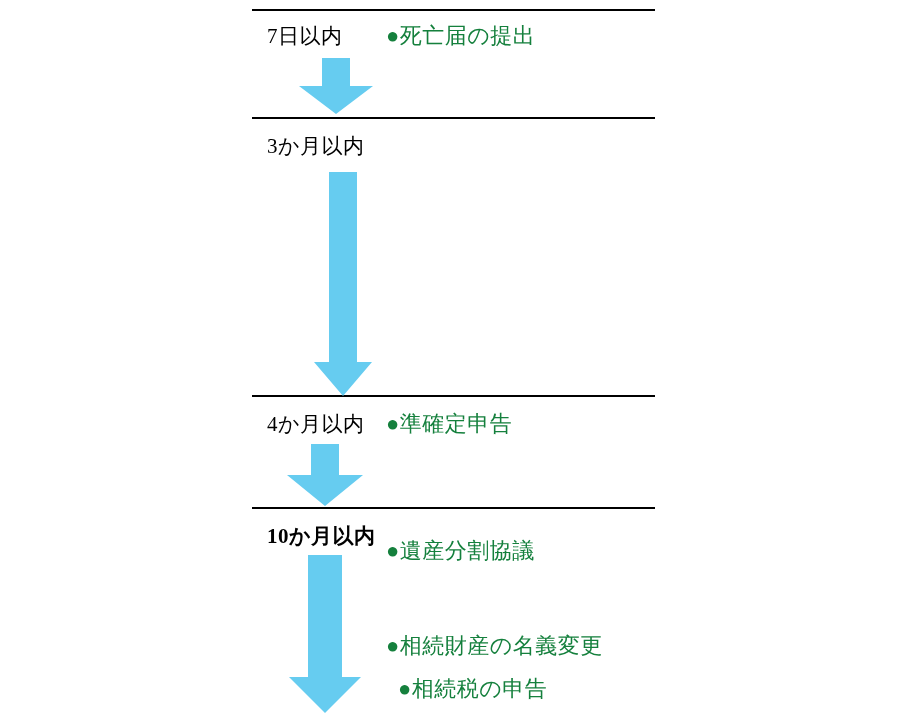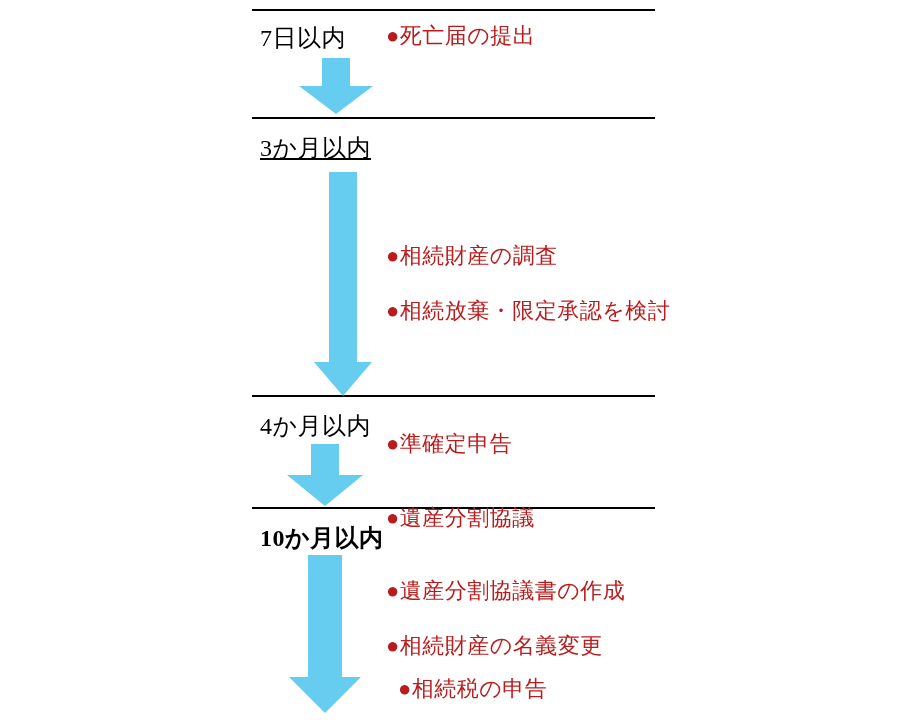--- a/index.html
+++ b/index.html
@@ -30,54 +30,54 @@
     background: #000000;
   }
   .rule.r0 { top: 9px; }
   .rule.r1 { top: 117px; }
   .rule.r2 { top: 395px; }
   .rule.r3 { top: 507px; }
 
   
   .period-label {
     position: absolute;
-    left: 260px;
-    font-size: 24px;
+    left: 267px;
+    font-size: 21px;
     line-height: 1;
     white-space: nowrap;
     letter-spacing: 0.5px;
     color: #000000;
   }
   .period-label.p0 { top: 26px; }
-  .period-label.p1 { top: 136px; text-decoration: underline; }
+  .period-label.p1 { top: 136px; }
   .period-label.p2 { top: 414px; font-family: Liberation Serif, serif; }
   .period-label.p3 { top: 526px; font-weight: bold; }
 
   
   .task {
     position: absolute;
     left: 386px;
     font-size: 22px;
     line-height: 1;
     white-space: nowrap;
     letter-spacing: 0.5px;
-    color: #b91c1c;
+    color: #15803d;
   }
 
   
   .task.s0i0 { top: 25px; }
   
   .task.s1i0 { top: 135px; }
   .task.s1i1 { top: 190px; }
   .task.s1i2 { top: 245px; }
   .task.s1i3 { top: 300px; }
   
-  .task.s2i0 { top: 413px; margin-top: 20px; }
+  .task.s2i0 { top: 413px; }
   
-  .task.s3i0 { top: 509px; font-family: Liberation Mono, monospace; }
+  .task.s3i0 { top: 540px; }
   .task.s3i1 { top: 580px; }
   .task.s3i2 { top: 635px; text-align: center; }
   .task.s3i3 { top: 678px; margin-left: 12px; }
 
   
   .arrow {
     position: absolute;
   }
   .arrow svg { display: block; }
 
@@ -101,43 +101,40 @@
   <div class="task s0i0">●死亡届の提出</div>
 
   <div class="arrow a0">
     <svg viewBox="0 0 74 56" width="74" height="56" xmlns="http://www.w3.org/2000/svg">
       <polygon points="23,0 51,0 51,28 74,28 37,56 0,28 23,28" fill="#66CCF0"></polygon>
     </svg>
   </div>
 
   <div class="period-label p1">3か月以内</div>
 
-  <div class="task s1i2">●相続財産の調査</div>
-  <div class="task s1i3">●相続放棄・限定承認を検討</div>
 
   <div class="arrow a1">
     <svg viewBox="0 0 58 224" width="58" height="224" xmlns="http://www.w3.org/2000/svg">
       <polygon points="15,0 43,0 43,190 58,190 29,224 0,190 15,190" fill="#66CCF0"></polygon>
     </svg>
   </div>
 
   <div class="period-label p2">4か月以内</div>
 
   <div class="task s2i0">●準確定申告</div>
 
   <div class="arrow a2">
     <svg viewBox="0 0 76 62" width="76" height="62" xmlns="http://www.w3.org/2000/svg">
       <polygon points="24,0 52,0 52,31 76,31 38,62 0,31 24,31" fill="#66CCF0"></polygon>
     </svg>
   </div>
 
   <div class="period-label p3">10か月以内</div>
 
   <div class="task s3i0">●遺産分割協議</div>
-  <div class="task s3i1">●遺産分割協議書の作成</div>
   <div class="task s3i2">●相続財産の名義変更</div>
   <div class="task s3i3">●相続税の申告</div>
 
   <div class="arrow a3">
     <svg viewBox="0 0 72 158" width="72" height="158" xmlns="http://www.w3.org/2000/svg">
       <polygon points="19,0 53,0 53,122 72,122 36,158 0,122 19,122" fill="#66CCF0"></polygon>
     </svg>
   </div>
 
 </div>

